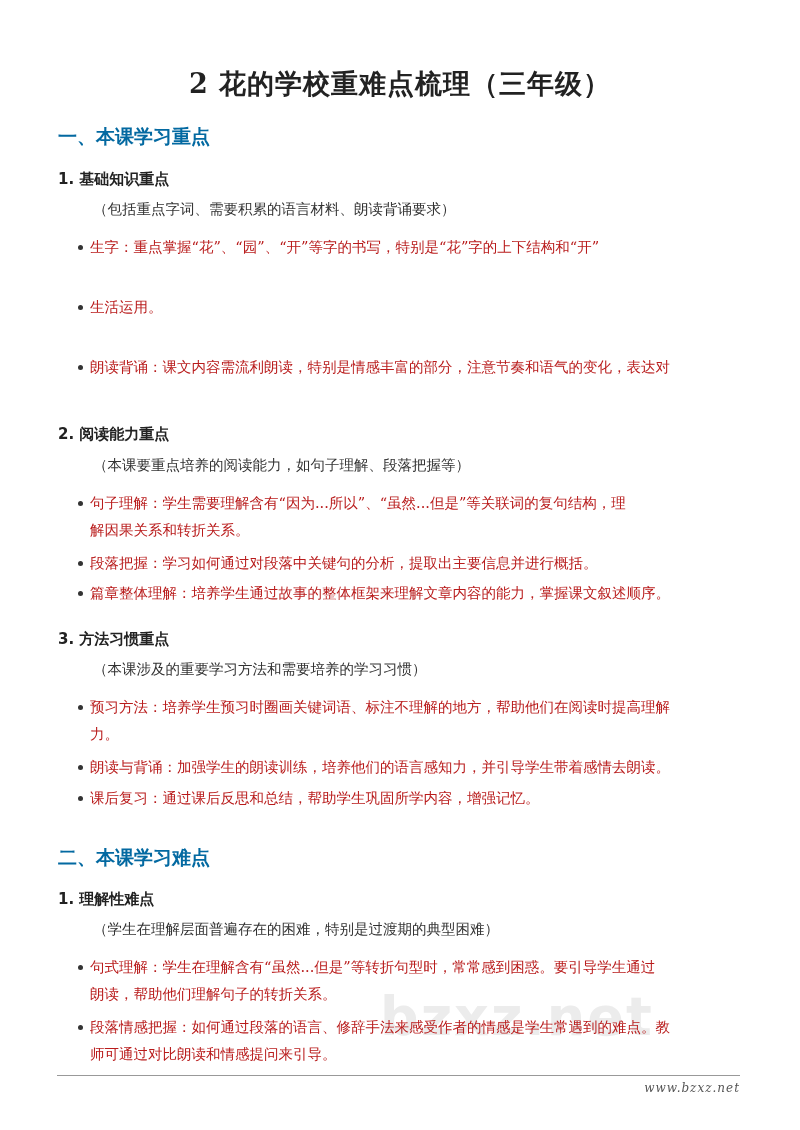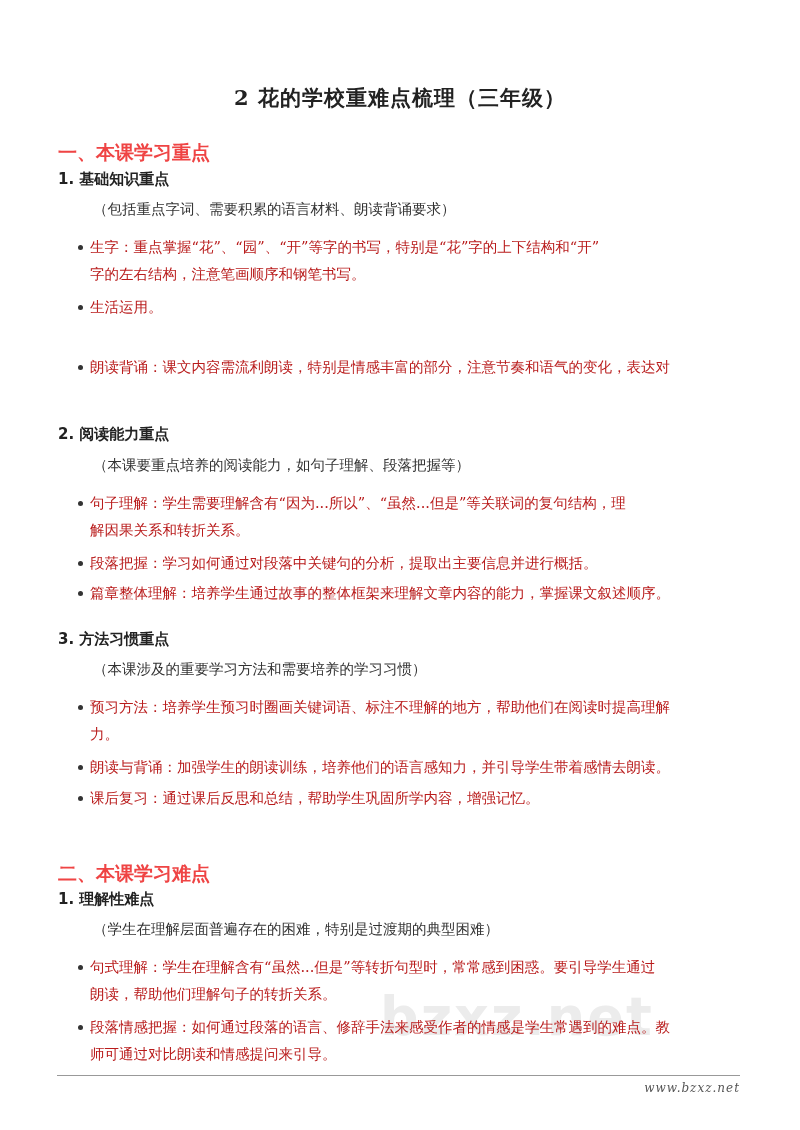--- a/index.html
+++ b/index.html
@@ -2,28 +2,27 @@
 <html><head>
 <meta charset="utf-8">
 <style>
   html, body { margin: 0; padding: 0; background: #ffffff; }
   body {
     width: 800px; height: 1130px; position: relative; overflow: hidden;
     font-family: "DejaVu Serif", "Liberation Serif", serif;
     color: #2a2a2a;
   }
   .page-title {
-    position: absolute; left: 0; width: 800px; top: 84px;
-    text-align: center; font-size: 21px; font-weight: bold; color: #222;
+    position: absolute; left: 0; width: 800px; top: 66px;
+    text-align: center; font-size: 27px; font-weight: bold; color: #222;
     letter-spacing: 1px;
   }
   .section-heading {
-    position: absolute; left: 58px; font-size: 19px; font-weight: bold; color: #ef4444;
+    position: absolute; left: 58px; font-size: 19px; font-weight: bold; color: #0369a1;
     font-family: "DejaVu Sans", "Liberation Sans", sans-serif;
-    margin-top: 16px;
   }
   .sub-heading {
     position: absolute; left: 58px; font-size: 15px; font-weight: bold; color: #222;
     font-family: "DejaVu Sans", "Liberation Sans", sans-serif;
   }
   .note {
     position: absolute; left: 93px; font-size: 14.5px; color: #333;
   }
   .bullet {
     position: absolute; left: 78px; width: 680px; font-size: 14.5px; color: #b91c1c;
@@ -57,21 +56,20 @@
   <div class="page-title">2 花的学校重难点梳理（三年级）</div>
 
   <div class="section-heading" style="top:124px">一、本课学习重点</div>
 
   <div class="sub-heading" style="top:170px">1. 基础知识重点</div>
   <div class="note" style="top:200px">（包括重点字词、需要积累的语言材料、朗读背诵要求）</div>
 
   <div class="bullet" style="top:234px">
     <span class="dot"></span>
     <span class="text">生字：重点掌握“花”、“园”、“开”等字的书写，特别是“花”字的上下结构和“开”</span>
-    <span class="text">字的左右结构，注意笔画顺序和钢笔书写。</span>
   </div>
   <div class="bullet" style="top:294px">
     <span class="dot"></span>
     <span class="text">生活运用。</span>
   </div>
   <div class="bullet" style="top:354px">
     <span class="dot"></span>
     <span class="text">朗读背诵：课文内容需流利朗读，特别是情感丰富的部分，注意节奏和语气的变化，表达对</span>
   </div>
 

